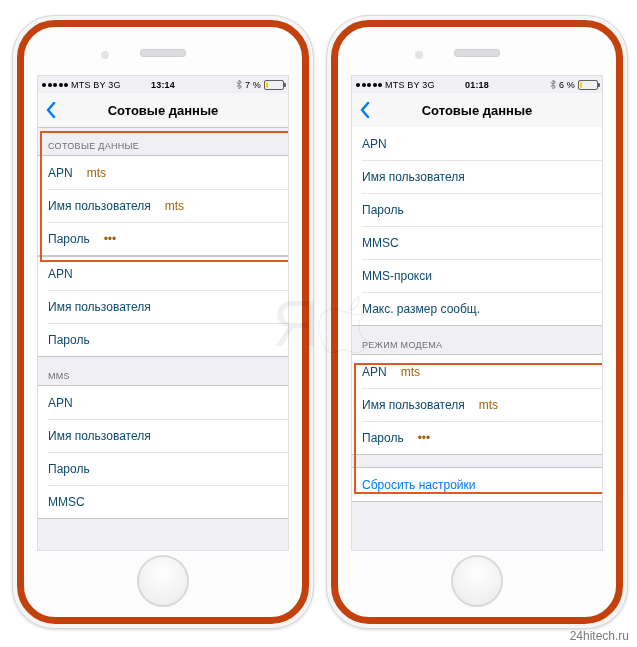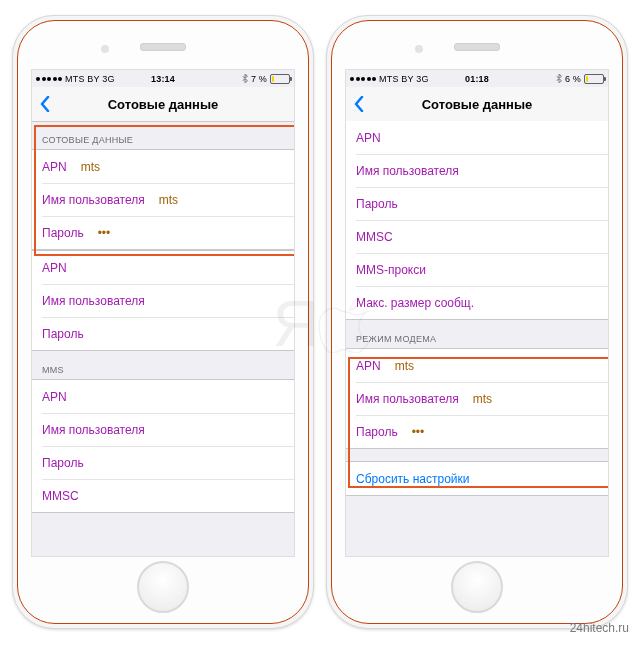--- a/index.html
+++ b/index.html
@@ -28,21 +28,21 @@
     border: 1px solid #d7d7d9;
     box-shadow: 0 1px 3px rgba(0,0,0,0.15), inset 0 0 1px #fff;
   }
   .phone.left  { left: 12px;  top: 15px; }
   .phone.right { left: 326px; top: 15px; }
 
   .phone-inner {
     position: absolute;
     left: 4px; right: 4px; top: 4px; bottom: 4px;
     border-radius: 38px;
-    border: 1px solid #c2410c;
+    border: 7px solid #c2410c;
     background: #fdfdfd;
     overflow: hidden;
   }
 
   
   .speaker {
     position: absolute;
     top: 22px;
     left: 50%;
     transform: translateX(-50%);
@@ -186,21 +186,21 @@
     position: relative;
   }
   .row + .row::before {
     content: "";
     position: absolute;
     left: 10px; right: 0; top: 0;
     height: 1px;
     background: #c8c8cc;
     transform: scaleY(0.5);
   }
-  .row .label { flex: 0 0 auto; color: #a21caf; }
+  .row .label { flex: 0 0 auto; color: #0c4a6e; }
   .row .gap { width: 14px; }
   .row .value { color: #a16207; }
   .row.link .label { color: #007aff; }
 
   
   .highlight {
     position: absolute;
     border: 2px solid #e25822;
     pointer-events: none;
     box-sizing: border-box;
@@ -221,21 +221,21 @@
     align-items: center;
   }
   .watermark svg {
     width: 54px; height: 58px;
     opacity: 0.6;
     margin: 0 -6px;
   }
 
   .credit {
     position: absolute;
-    right: 8px; bottom: 12px;
+    right: 8px; bottom: 4px;
     font-size: 12px;
     color: #7a7a7a;
   }
 </style>
 </head>
 <body>
 <div class="stage">
 
   <div class="phone left">
     <div class="phone-inner">

